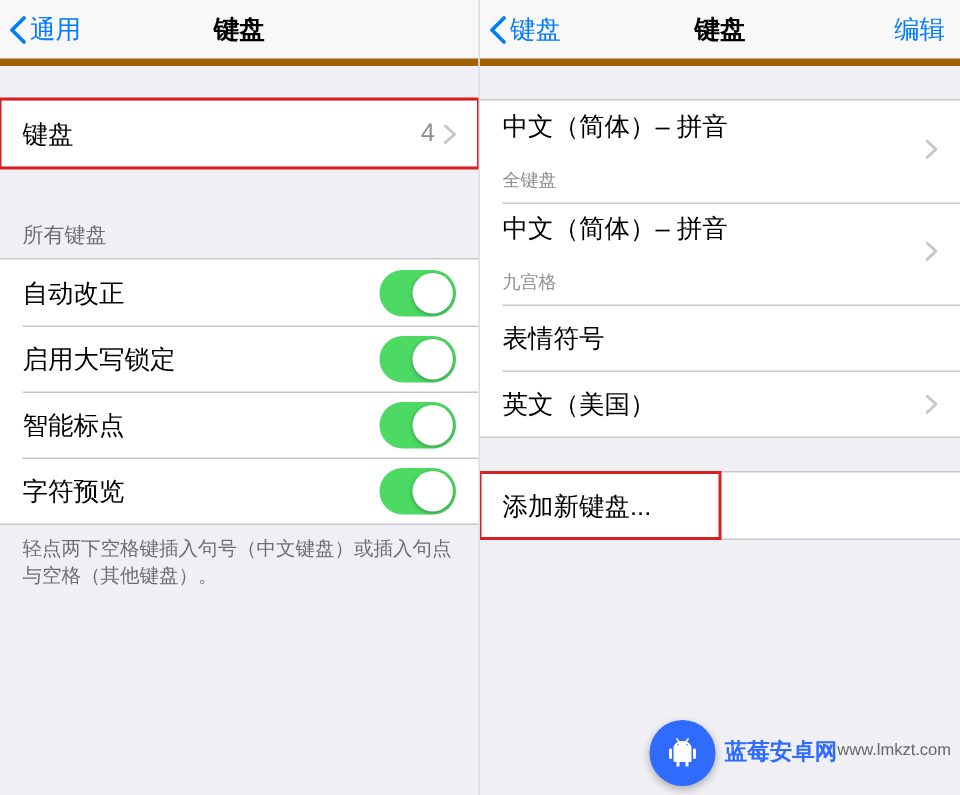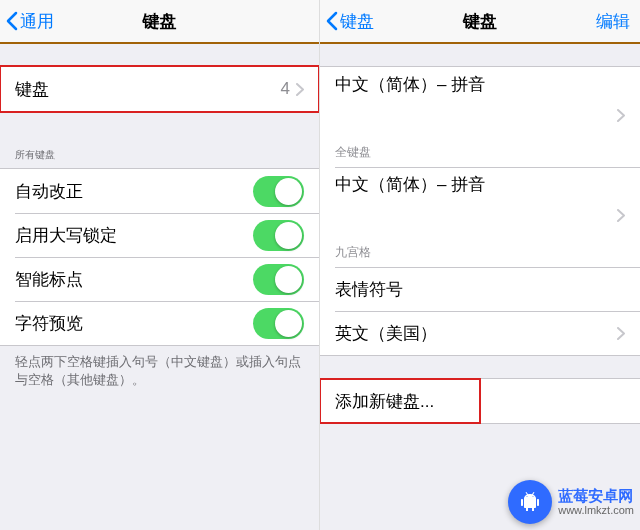--- a/index.html
+++ b/index.html
@@ -11,21 +11,21 @@
     overflow: hidden;
     position: relative;
   }
   .container { display: flex; width: 640px; height: 530px; }
   .pane { flex: 0 0 320px; width: 320px; height: 530px; background: #efeff4; position: relative; border-right: 1px solid #ddd; overflow: hidden; }
   .pane:last-child { border-right: none; }
 
   .nav {
     height: 44px;
     background: #f8f8f8;
-    border-bottom: 2px solid #a16207;
+    border-bottom: 5px solid #a16207;
     display: flex;
     align-items: center;
     position: relative;
     padding: 0 6px;
   }
   .nav-back {
     color: #007aff;
     font-size: 17px;
     display: flex;
     align-items: center;
@@ -44,40 +44,40 @@
   .nav-edit {
     position: absolute;
     right: 10px;
     color: #007aff;
     font-size: 17px;
   }
 
   .section-gap { height: 22px; }
   .section-header {
     padding: 14px 15px 6px 15px;
-    font-size: 10px;
+    font-size: 14px;
     color: #6d6d72;
   }
   .section-footer {
     padding: 7px 15px 6px 15px;
     font-size: 13px;
     color: #6d6d72;
     line-height: 1.4;
   }
   .group { background: #fff; border-top: 1px solid #c8c7cc; border-bottom: 1px solid #c8c7cc; }
   .row {
     min-height: 44px;
     padding: 0 15px;
     display: flex;
     align-items: center;
     position: relative;
     font-size: 17px;
     color: #000;
   }
-  .row.has-sub { padding-top: 6px; padding-bottom: 6px; align-items: flex-start; flex-direction: column; gap: 32px; }
+  .row.has-sub { padding-top: 6px; padding-bottom: 6px; align-items: flex-start; flex-direction: column; }
   .row .sub { font-size: 12px; color: #8e8e93; margin-top: 16px; }
   .row + .row::before {
     content: "";
     position: absolute;
     top: 0; left: 15px; right: 0;
     height: 1px;
     background: #c8c7cc;
   }
   .row .value { color: #8e8e93; margin-left: auto; margin-right: 6px; }
   .row .chev { width: 8px; height: 13px; }
@@ -112,21 +112,21 @@
   .wm-badge {
     width: 44px; height: 44px;
     border-radius: 50%;
     background: #2f6bff;
     display: flex;
     align-items: center;
     justify-content: center;
     box-shadow: 0 2px 6px rgba(0,0,0,.3);
   }
   .wm-badge svg { width: 24px; height: 24px; }
-  .wm-text { display: flex; flex-direction: column; line-height: 1.1; }
+  .wm-text { display: flex; flex-direction: row; line-height: 1.1; }
   .wm-text .t1 { font-size: 15px; font-weight: 700; color: #2f6bff; }
   .wm-text .t2 { font-size: 11px; color: #666; text-align: right; }
 </style>
 </head>
 <body>
 
 <div class="container">
 
   <div class="pane">
     <div class="nav">

